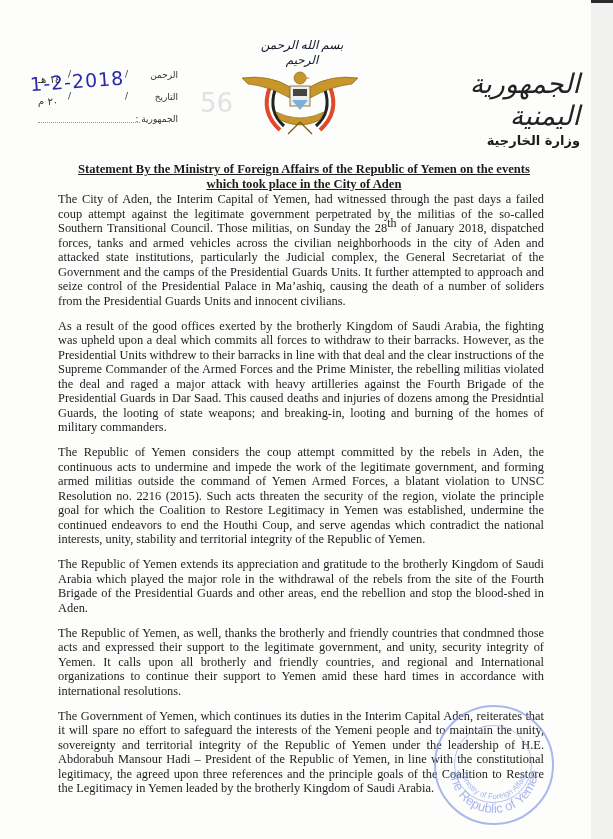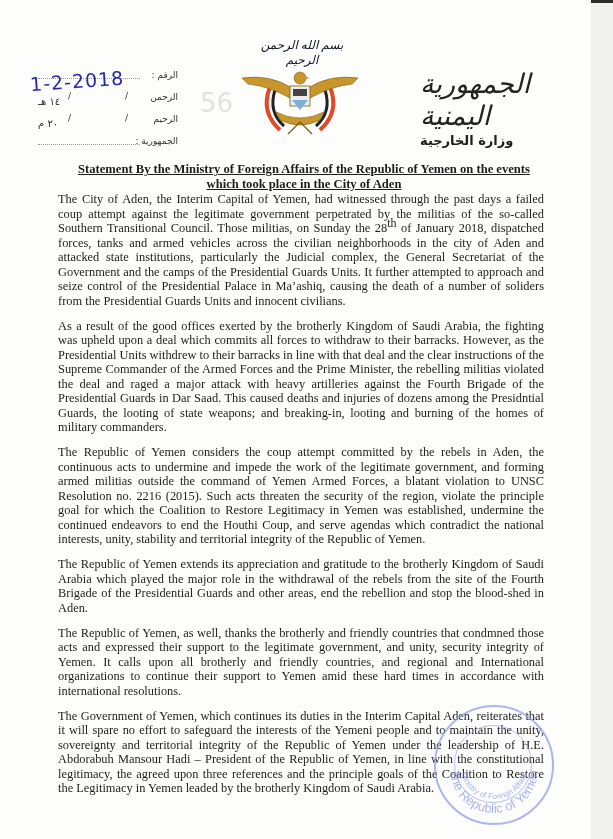--- a/index.html
+++ b/index.html
@@ -3,21 +3,21 @@
 <meta charset="utf-8">
 <style>
   html, body { margin:0; padding:0; }
   body { width:613px; height:839px; background:#fdfdfc; position:relative; overflow:hidden;
          font-family:"Liberation Serif", serif; color:#1d1d1d; }
   .edge-strip { position:absolute; right:0; top:0; width:22px; height:839px; background:#f1f1f0; }
   .edge-top { position:absolute; right:0; top:0; width:22px; height:3px; background:#2a2a2a; }
   .bismillah { position:absolute; left:252px; top:38px; width:100px; text-align:center;
                font-size:12px; font-style:italic; color:#0f172a; direction:rtl; }
   .emblem { position:absolute; left:240px; top:62px; width:120px; height:75px; }
-  .arabic-right { position:absolute; left:420px; top:68px; width:160px; text-align:left; direction:rtl; }
+  .arabic-right { position:absolute; left:420px; top:68px; width:160px; text-align:right; direction:rtl; }
   .arabic-right .a1 { font-size:27px; font-style:italic; color:#222; line-height:32px; font-family:"DejaVu Serif", serif; }
   .arabic-right .a2 { font-size:13px; font-weight:bold; line-height:18px; margin-top:0; font-family:"DejaVu Sans", sans-serif; }
   .arabic-right .a3 { font-size:11px; font-weight:bold; line-height:16px; font-family:"DejaVu Sans", sans-serif; }
   .meta { position:absolute; left:38px; top:66px; width:140px; font-family:"DejaVu Sans", sans-serif; font-size:9px; color:#333; }
   .meta-row { position:relative; height:22px; direction:rtl; }
   .meta-label { position:absolute; right:0; top:4px; }
   .meta-dots { position:absolute; right:38px; left:0; top:12px; border-bottom:1px dotted #999; }
   .meta-val { position:absolute; left:0; top:8px; direction:rtl; font-size:10px; }
   .meta-slashes { position:absolute; left:30px; top:3px; width:60px; display:flex; justify-content:space-between; direction:ltr; }
   .handwritten { position:absolute; left:30px; top:70px; font-family:"DejaVu Sans", sans-serif;
@@ -58,33 +58,29 @@
   <line x1="72" y1="72" x2="60" y2="60" stroke="#7a5a10" stroke-width="1.2"></line>
 </svg>
 
 <div class="arabic-right">
   <div class="a1">الجمهورية اليمنية</div>
   <div class="a2">وزارة الخارجية</div>
 </div>
 
 <div class="meta">
   <div class="meta-row">
-    <span class="meta-label">الرقم :</span>
-    <span class="meta-dots"></span>
-  </div>
-  <div class="meta-row">
     <span class="meta-label">الرحمن</span>
     <span class="meta-val">١٤ هـ</span>
     <span class="meta-slashes">
         <span>/</span>
         <span>/</span>
       </span>
   </div>
   <div class="meta-row">
-    <span class="meta-label">الرحيم</span>
+    <span class="meta-label">التاريخ</span>
     <span class="meta-val">٢٠ م</span>
     <span class="meta-slashes">
         <span>/</span>
         <span>/</span>
       </span>
   </div>
   <div class="meta-row">
     <span class="meta-label">الجمهورية :</span>
     <span class="meta-dots"></span>
   </div>

